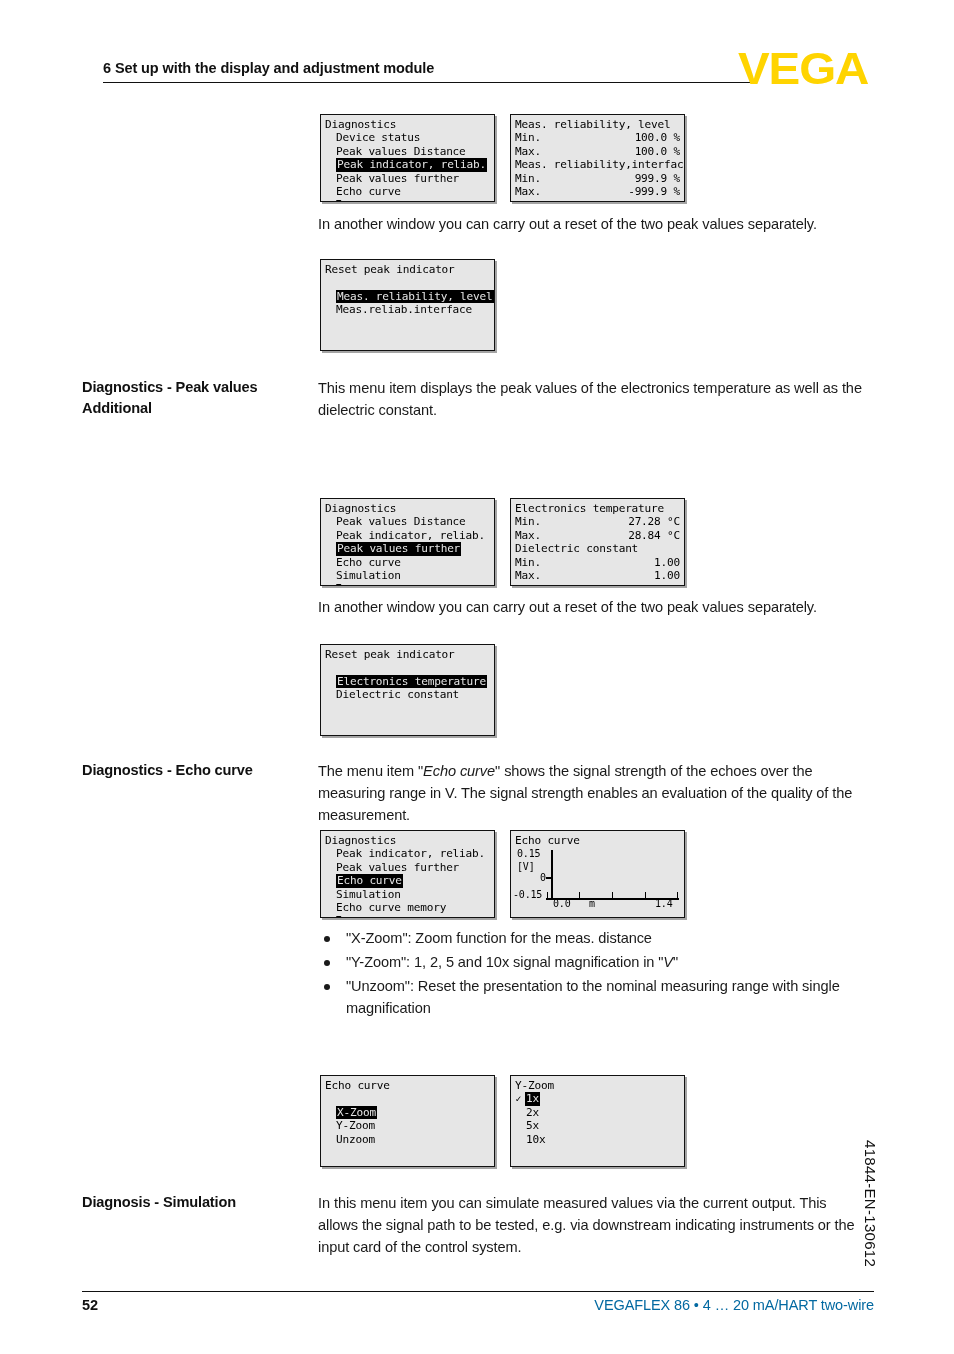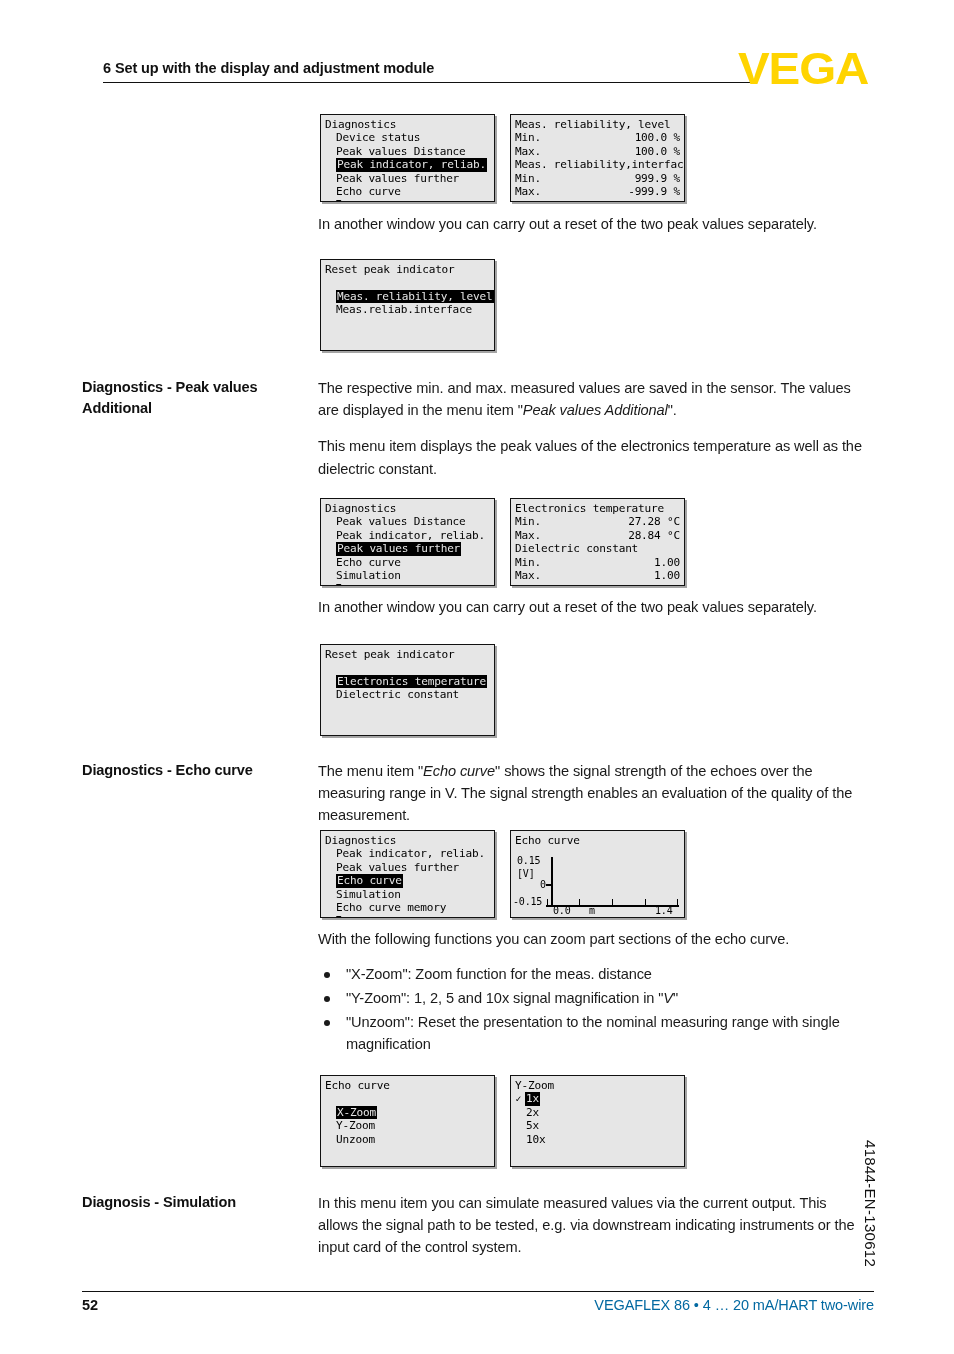--- a/index.html
+++ b/index.html
@@ -130,21 +130,21 @@
     font-size: 9px;
     line-height: 8px;
     padding-left: 11px;
   }
 
   
   .chartbox { position: relative; }
   .chart-title { white-space: pre; height: 13.4px; }
   .chart-area {
     position: relative;
-    margin-top: 8px;
+    margin-top: 1px;
     height: 58px;
   }
   .ylab {
     position: absolute;
     font-family: "DejaVu Sans Mono", monospace;
     font-size: 10px;
     white-space: pre;
   }
   .yaxis {
     position: absolute;
@@ -277,21 +277,20 @@
   <div class="row">&nbsp;</div>
   <div class="row indent"><span class="hl">Meas. reliability, level</span></div>
   <div class="row indent">Meas.reliab.interface</div>
 </div>
 
 <div class="label-col" style="top:377px;">
   <div>Diagnostics - Peak values</div>
   <div>Additional</div>
 </div>
 <div class="body-col" style="top:377px;">
-  <p><span>The respective min. and max. measured values are saved in the sensor. The values are displayed in the menu item "</span><span class="it">Peak values Additional</span><span>".</span></p>
   <p>This menu item displays the peak values of the electronics temperature as well as the dielectric constant.</p>
 </div>
 
 <div class="lcd" style="left:320px; top:498px; width:175px; height:88px;">
   <div class="row">Diagnostics</div>
   <div class="row indent">Peak values Distance</div>
   <div class="row indent">Peak indicator, reliab.</div>
   <div class="row indent"><span class="hl">Peak values further</span></div>
   <div class="row indent">Echo curve</div>
   <div class="row indent">Simulation</div>
@@ -365,21 +364,20 @@
     <div class="tick" style="left:130px;"></div>
     <div class="tick" style="left:162px;"></div>
 
     <div class="xlab" style="left:38px;">0.0</div>
     <div class="xlab" style="left:74px;">m</div>
     <div class="xlab" style="left:140px;">1.4</div>
   </div>
 </div>
 
 <div class="body-col" style="top:928px;">
-  <p>With the following functions you can zoom part sections of the echo curve.</p>
   <ul class="bullets">
     <li><span>"X-Zoom": Zoom function for the meas. distance</span></li>
     <li><span>"Y-Zoom": 1, 2, 5 and 10x signal magnification in "</span><span class="it">V</span><span>"</span></li>
     <li><span>"Unzoom": Reset the presentation to the nominal measuring range with single magnification</span></li>
   </ul>
 </div>
 
 <div class="lcd" style="left:320px; top:1075px; width:175px; height:92px;">
   <div class="row">Echo curve</div>
   <div class="row">&nbsp;</div>

